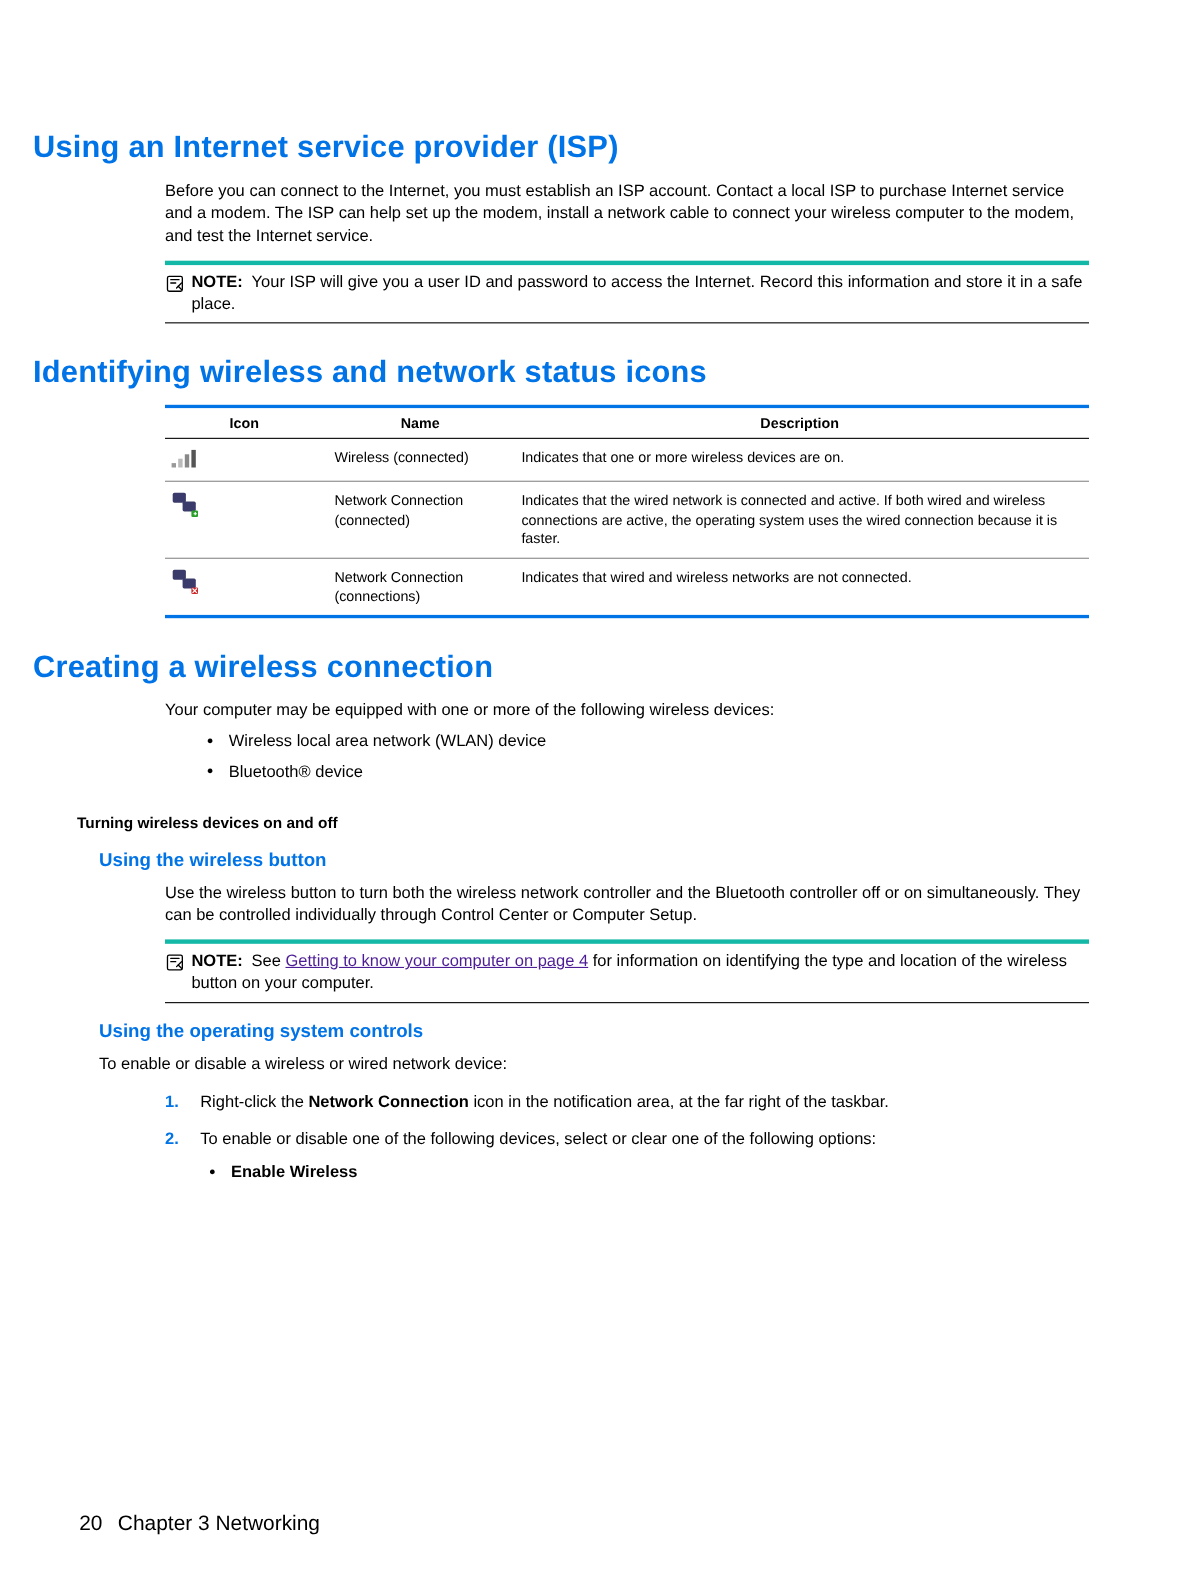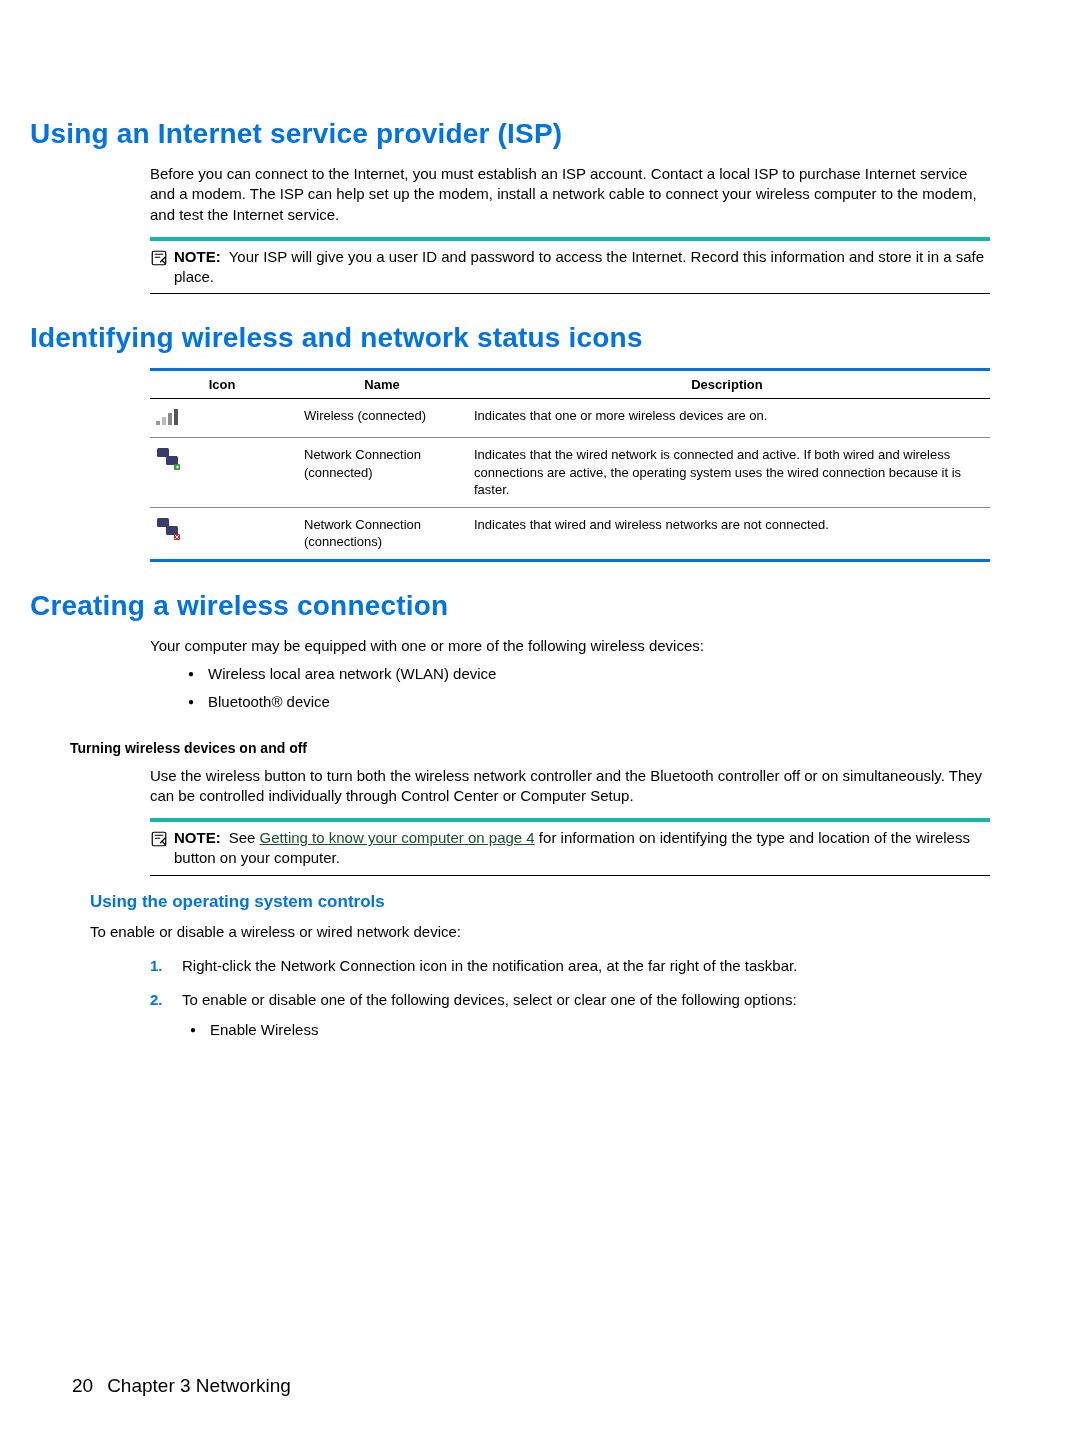--- a/index.html
+++ b/index.html
@@ -63,21 +63,21 @@
   }
   .note-body {
     font-size: 15px;
     line-height: 1.35;
   }
   .note-body .label {
     font-weight: bold;
     margin-right: 8px;
   }
   a.xref {
-    color: #14532d;
+    color: #4c1d95;
     text-decoration: underline;
   }
   table.icons {
     border-collapse: collapse;
     width: 100%;
     margin: 10px 0 10px 60px;
     width: calc(100% - 60px);
     font-size: 13px;
   }
   table.icons thead tr {
@@ -150,21 +150,21 @@
     margin-left: 0;
     margin-top: 10px;
   }
   .footer {
     position: absolute;
     bottom: 40px;
     left: 72px;
     font-size: 19px;
   }
   .footer .pg { margin-right: 14px; }
-  .bold { font-weight: normal; }
+  .bold { font-weight: bold; }
   .icon-cell svg { display:block; }
 </style>
 </head>
 <body>
 
 <div class="page">
 
   <h1 class="sec">Using an Internet service provider (ISP)</h1>
   <p class="indent">Before you can connect to the Internet, you must establish an ISP account. Contact a local ISP to purchase Internet service and a modem. The ISP can help set up the modem, install a network cable to connect your wireless computer to the modem, and test the Internet service.</p>
 
@@ -238,20 +238,21 @@
 
   <h1 class="sec">Creating a wireless connection</h1>
   <p class="indent">Your computer may be equipped with one or more of the following wireless devices:</p>
   <ul class="bullets" style="margin-left:90px;">
     <li>Wireless local area network (WLAN) device</li>
     <li>Bluetooth® device</li>
   </ul>
 
   <h2 class="sub">Turning wireless devices on and off</h2>
 
+  <h3 class="ssub">Using the wireless button</h3>
   <p class="indent">Use the wireless button to turn both the wireless network controller and the Bluetooth controller off or on simultaneously. They can be controlled individually through Control Center or Computer Setup.</p>
 
   <div class="note-wrap">
     <span class="note-icon">
       <svg width="18" height="18" viewBox="0 0 24 24" fill="none" stroke="#000" stroke-width="1.6">
         <rect x="3" y="3" width="18" height="18" rx="2"></rect>
         <path d="M7 7 L17 7 M7 11 L13 11 M16 15 L20 19" stroke-linecap="round"></path>
         <path d="M14 17 L20 11" stroke-linecap="round"></path>
       </svg>
     </span>

